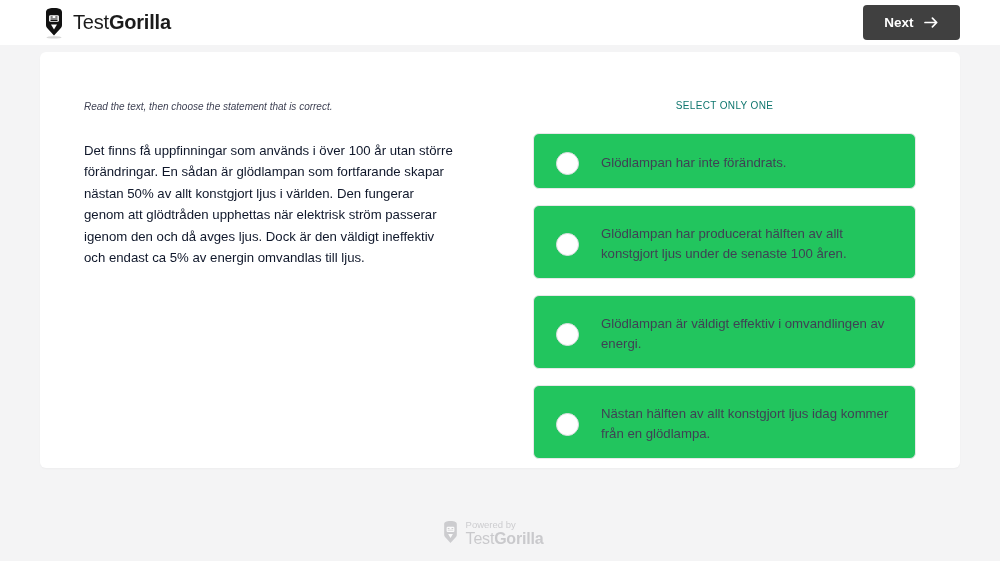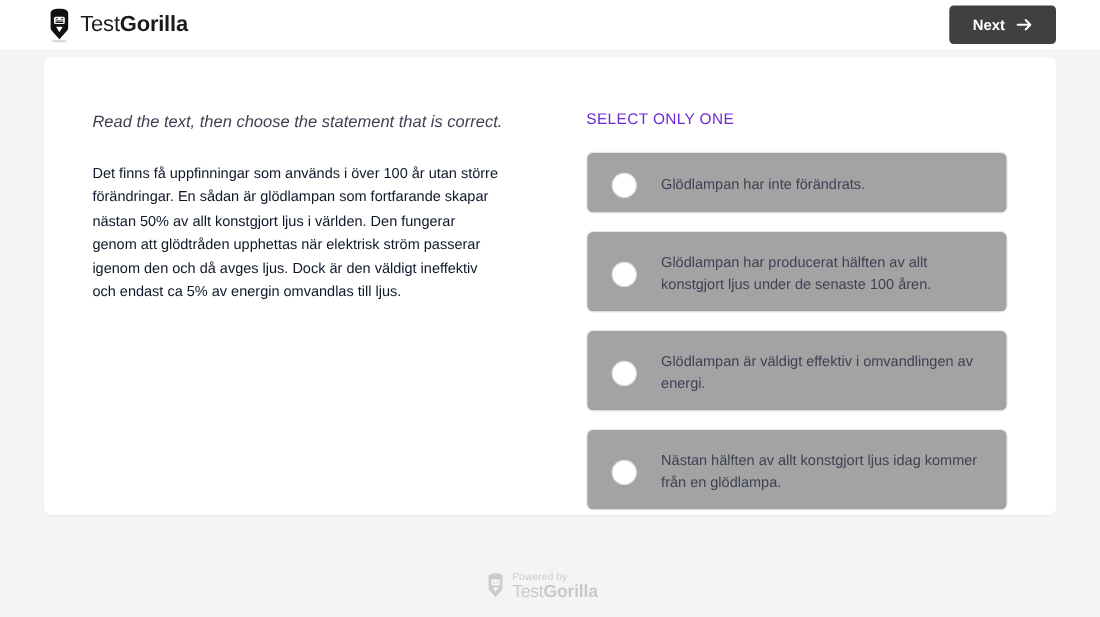--- a/index.html
+++ b/index.html
@@ -83,55 +83,56 @@
     box-shadow: 0 1px 2px rgba(0,0,0,0.03);
   }
 
   .col-left {
     width: 405px;
     flex: 0 0 405px;
     padding-top: 10px;
   }
   .instruction {
     font-style: italic;
-    font-size: 15px;
+    font-size: 10px;
     color: #3f4254;
     margin: 0 0 26px 0;
     line-height: 1.4;
   }
   .passage {
     font-size: 13.2px;
     color: #0f172a;
     line-height: 1.62;
     margin: 0;
     max-width: 370px;
   }
 
   .col-right {
     flex: 1;
     padding-top: 10px;
   }
   .select-label {
-    font-size: 14px;
-    color: #6d28d9;
+    font-size: 10px;
+    color: #0f766e;
     letter-spacing: 0.35px;
     margin: 0 0 22px 0;
     text-transform: uppercase;
+    text-align: center;
   }
 
   .option {
     border: 1px solid #e8e8ea;
     border-radius: 6px;
     min-height: 52px;
     display: flex;
     align-items: center;
     gap: 22px;
     padding: 18px 20px 13px 22px;
     margin-bottom: 16px;
-    background: #a3a3a3;
+    background: #22c55e;
     cursor: pointer;
   }
   .option:last-child { margin-bottom: 0; }
   .radio {
     width: 23px;
     height: 23px;
     flex: 0 0 23px;
     border: 1px solid #dedee2;
     border-radius: 50%;
     background: #fff;

